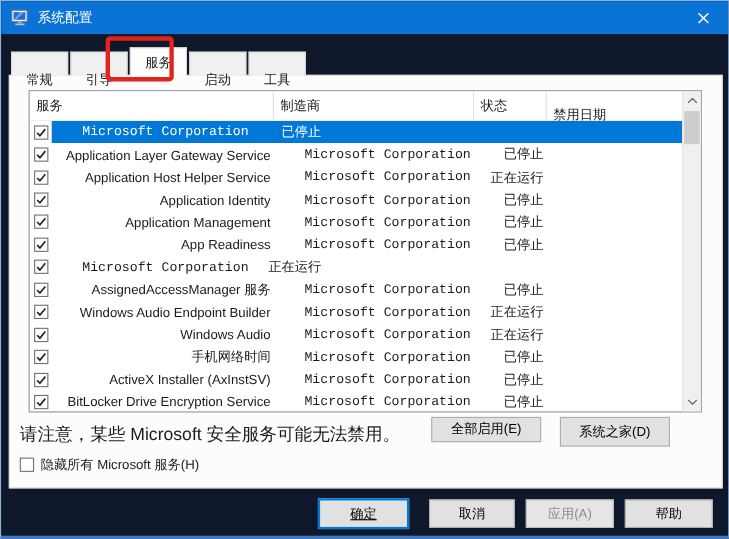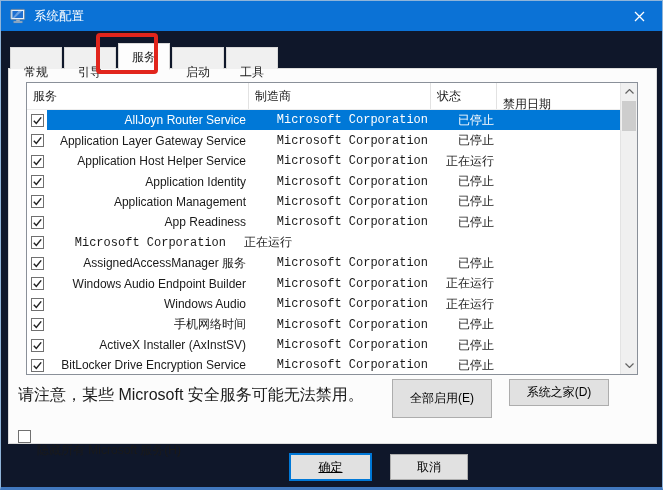--- a/index.html
+++ b/index.html
@@ -34,26 +34,26 @@
   .lv-row.selected::before{content:"";position:absolute;left:20px;right:0;top:0;bottom:0;background:#0078d7;}
   .lv-row.selected .cell{color:#fff;}
   .cb{position:relative;z-index:1;width:13px;height:13px;margin-left:4px;background:#fff;border:1px solid #707070;flex:0 0 auto;display:flex;align-items:center;justify-content:center;}
   
   .scrollbar{flex:0 0 17px;background:#f0f0f0;border-left:1px solid #e3e3e3;display:flex;flex-direction:column;}
   .sb-arrow{height:17px;display:flex;align-items:center;justify-content:center;flex:0 0 auto;}
   .sb-thumb{height:30px;margin:1px 1px 0 1px;background:#cdcdcd;flex:0 0 auto;}
   .sb-track{flex:1 1 auto;}
   
   .btn{font-size:12px;color:#000;background:#e1e1e1;border:1px solid #adadad;display:flex;align-items:center;justify-content:center;}
-  .btn-enable{position:absolute;left:383px;top:310px;width:100px;height:39px;}
+  .btn-enable{position:absolute;left:383px;top:310px;width:100px;height:23px;}
   .btn-disable{position:absolute;left:500px;top:310px;width:100px;height:27px;}
   .note{position:absolute;left:9px;top:316px;font-size:16px;color:#1a1a1a;}
   .hide-row{position:absolute;left:9px;top:345px;display:flex;align-items:center;}
   .hide-box{width:13px;height:13px;border:1px solid #707070;background:#fff;flex:0 0 auto;}
-  .hide-label{font-size:12px;color:#1a1a1a;margin-left:6px;margin-top:28px;}
+  .hide-label{font-size:12px;color:#1a1a1a;margin-left:6px;}
   
   .btn-ok{position:absolute;left:288px;top:452px;width:83px;height:28px;border:2px solid #0078d7;text-decoration:underline;}
   .btn-cancel{position:absolute;left:389px;top:453px;width:78px;height:26px;}
   .btn-apply{position:absolute;left:477px;top:453px;width:80px;height:26px;color:#8a8a8a;background:#e5e5e5;border-color:#bcbcbc;}
   .btn-help{position:absolute;left:567px;top:453px;width:80px;height:26px;}
   
   .watermark{position:absolute;right:2px;bottom:3px;width:183px;height:60px;z-index:9;pointer-events:none;opacity:.88;}
   .wm-logo{position:absolute;left:0;top:0;width:60px;height:60px;}
   .wm-brand{position:absolute;left:62px;top:6px;font-size:28px;font-weight:bold;letter-spacing:1px;color:rgba(255,255,255,.92);
     text-shadow:-1px -1px 0 rgba(150,150,155,.6),1px -1px 0 rgba(150,150,155,.6),-1px 1px 0 rgba(150,150,155,.6),1px 1px 0 rgba(150,150,155,.6),2px 3px 3px rgba(110,110,115,.35);white-space:nowrap;}
@@ -102,21 +102,20 @@
             <div class="hcell w-status">状态</div>
             <div class="hcell w-date">禁用日期</div>
           </div>
         <div id="lvbody">
             <div class="lv-row selected">
               <span class="cb">
                 <svg width="11" height="11" viewBox="0 0 11 11">
                   <polyline points="1.8,5.8 4.3,8.4 9.2,2.4" fill="none" stroke="#222" stroke-width="1.5"></polyline>
                 </svg>
               </span>
-              <span class="cell c-service">AllJoyn Router Service</span>
               <span class="cell w-manu">Microsoft Corporation</span>
               <span class="cell w-status">已停止</span>
               <span class="cell w-date"></span>
             </div>
             <div class="lv-row">
               <span class="cb">
                 <svg width="11" height="11" viewBox="0 0 11 11">
                   <polyline points="1.8,5.8 4.3,8.4 9.2,2.4" fill="none" stroke="#222" stroke-width="1.5"></polyline>
                 </svg>
               </span>
@@ -269,15 +268,17 @@
     <div class="note">请注意，某些 Microsoft 安全服务可能无法禁用。</div>
 
     <div class="hide-row">
       <span class="hide-box"></span>
       <span class="hide-label">隐藏所有 Microsoft 服务(H)</span>
     </div>
   </div>
 
   <div class="btn btn-ok">确定</div>
   <div class="btn btn-cancel">取消</div>
+  <div class="btn btn-apply">应用(A)</div>
+  <div class="btn btn-help">帮助</div>
 
 
 </div>
 
 </body></html>

